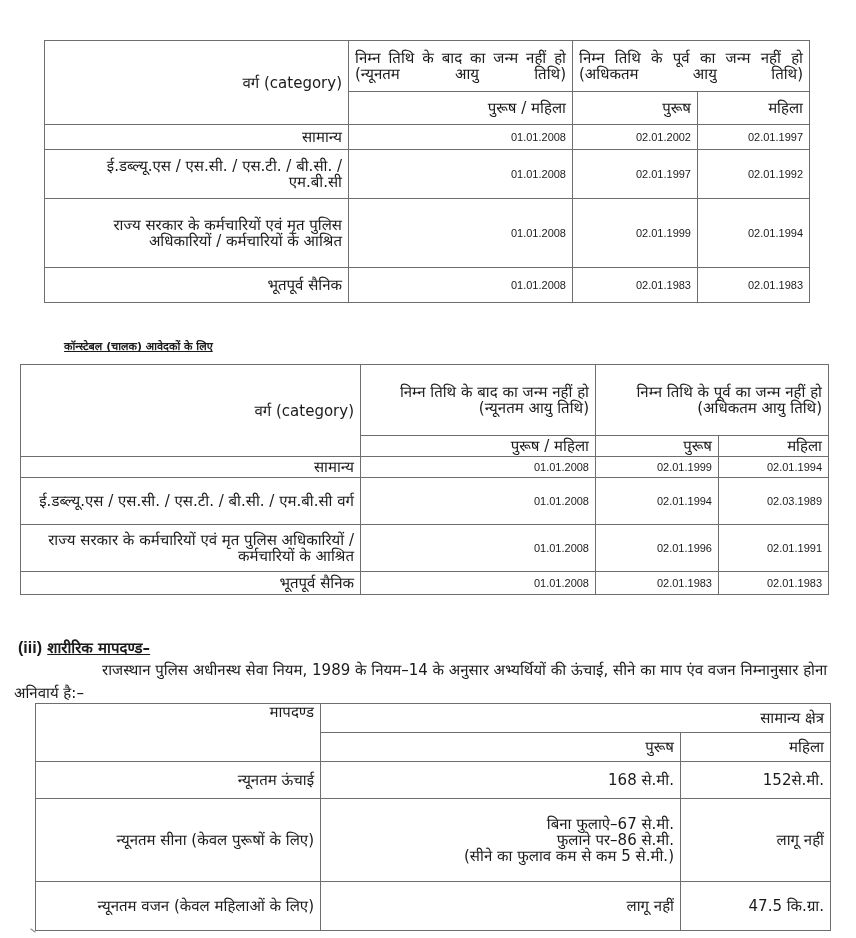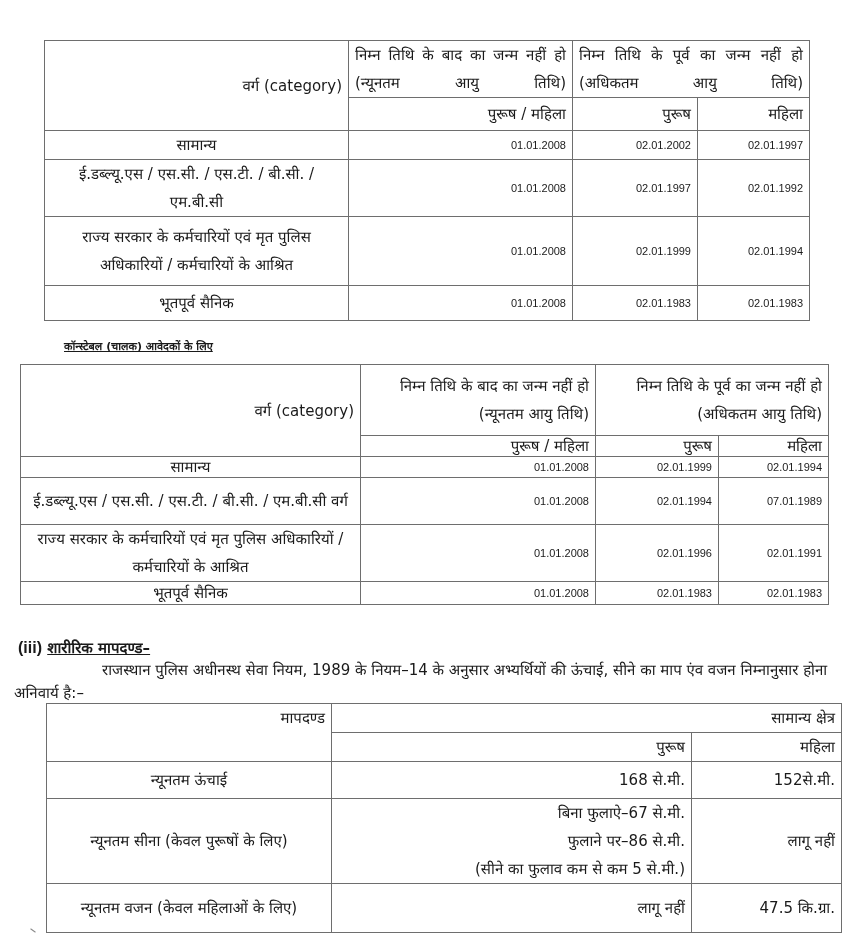--- a/index.html
+++ b/index.html
@@ -2,23 +2,23 @@
 <html><head>
 <meta charset="utf-8">
 <style>
   html, body { margin: 0; padding: 0; background: #ffffff; }
   body {
     width: 856px; height: 938px; position: relative; overflow: hidden;
     font-family: "DejaVu Sans", "Liberation Sans", sans-serif;
     color: #1a1a1a;
   }
   table { border-collapse: collapse; position: absolute; table-layout: fixed; }
-  td, th { border: 1px solid #6e6e6e; font-weight: normal; padding: 0 6px; font-size: 15px; line-height: 28px; }
+  td, th { border: 1px solid #6e6e6e; font-weight: normal; padding: 0 6px; font-size: 15px; line-height: 16px; }
   .c { text-align: right; }
-  .l { text-align: center; }
+  .l { text-align: right; }
   .num { font-family: "Liberation Sans", sans-serif; font-size: 11px; }
 
   
   #t1 { left: 44px; top: 40px; width: 765px; }
   #t1 .h1 td { height: 50px; }
   #t1 .h2 td { height: 32px; }
   #t1 .r-general td { height: 24px; }
   #t1 .r-ews td { height: 48px; }
   #t1 .r-state td { height: 68px; }
   #t1 .r-ex td { height: 34px; }
@@ -44,21 +44,21 @@
   }
   .section-title .roman { font-family: Liberation Sans, sans-serif; font-size: 16px; }
   .section-title .u { text-decoration: underline; }
   .para {
     position: absolute; left: 14px; top: 659px; width: 820px;
     font-size: 15px; line-height: 23px;
   }
   .para .indent { display: inline-block; width: 88px; }
 
   
-  #t3 { left: 46px; top: 703px; width: 795px; }
+  #t3 { left: 35px; top: 703px; width: 795px; }
   #t3 .h1 td { height: 28px; }
   #t3 .h2 td { height: 28px; }
   #t3 .r-height td { height: 36px; }
   #t3 .r-chest td { height: 82px; }
   #t3 .r-weight td { height: 48px; }
   #t3 .top { vertical-align: top; }
 
   .stray-mark {
     position: absolute; left: 30px; top: 930px; width: 6px; height: 1px;
     background: #888; transform: rotate(35deg);
@@ -135,21 +135,21 @@
   <tr class="r-general">
     <td class="l">सामान्य</td>
     <td class="c num">01.01.2008</td>
     <td class="c num">02.01.1999</td>
     <td class="c num">02.01.1994</td>
   </tr>
   <tr class="r-ews">
     <td class="l">ई.डब्ल्यू.एस / एस.सी. / एस.टी. / बी.सी. / एम.बी.सी वर्ग</td>
     <td class="c num">01.01.2008</td>
     <td class="c num">02.01.1994</td>
-    <td class="c num">07.01.1989</td>
+    <td class="c num">02.03.1989</td>
   </tr>
   <tr class="r-state">
     <td class="l">राज्य सरकार के कर्मचारियों एवं मृत पुलिस अधिकारियों / कर्मचारियों के आश्रित</td>
     <td class="c num">01.01.2008</td>
     <td class="c num">02.01.1996</td>
     <td class="c num">02.01.1991</td>
   </tr>
   <tr class="r-ex">
     <td class="l">भूतपूर्व सैनिक</td>
     <td class="c num">01.01.2008</td>

